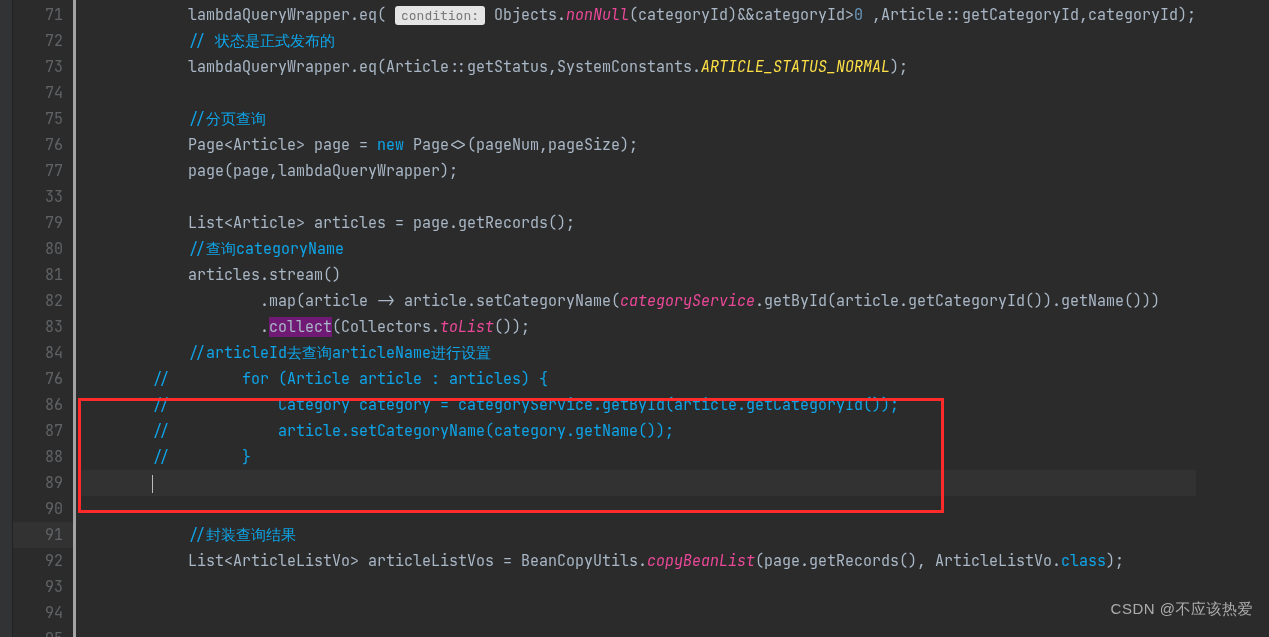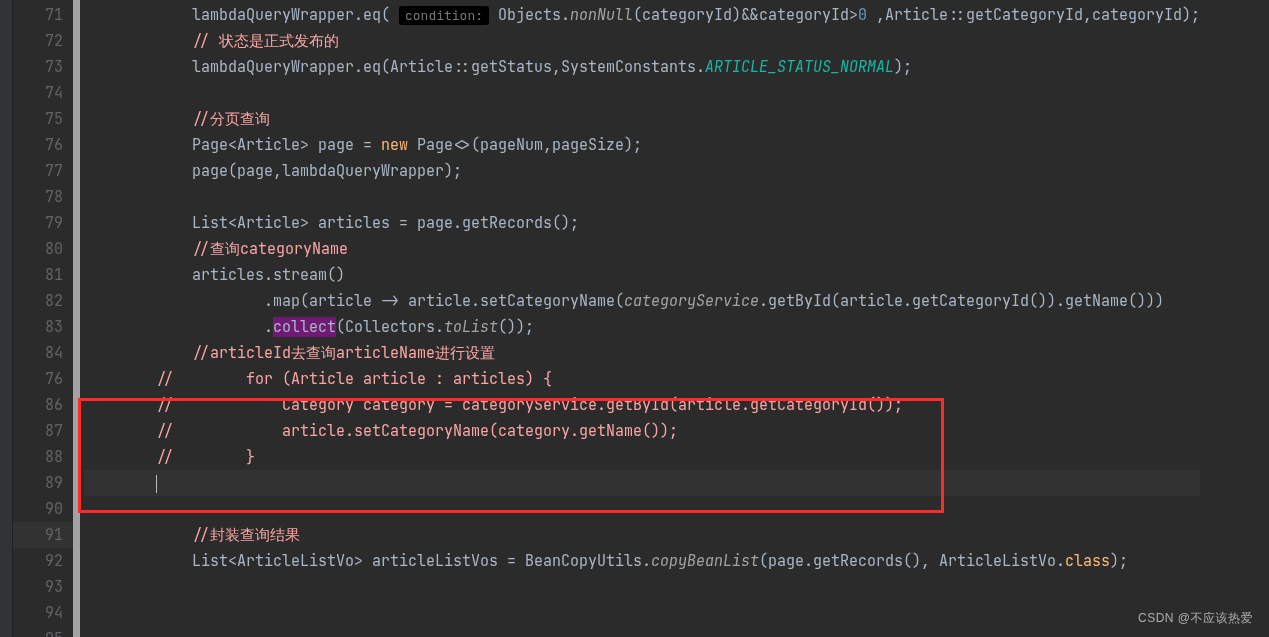--- a/index.html
+++ b/index.html
@@ -23,65 +23,65 @@
     background: #313335;
     border-right: 1px solid #222;
   }
   .gutter {
     width: 60px;
     background: #2b2b2b;
     color: #606366;
     text-align: right;
     padding-top: 2px;
     user-select: none;
-    border-right: 7px solid #a3a3a3;
+    border-right: 3px solid #a3a3a3;
   }
   .line {
     height: 26px;
     line-height: 26px;
     white-space: pre;
   }
   .gutter .line {
     padding-right: 10px;
   }
   .code {
     padding-left: 4px;
     padding-top: 2px;
     position: relative;
   }
   .current-line {
     background: #323232;
   }
-  .cmt { color: #fca5a5; }
-  .kw  { color: #fdba74; }
+  .cmt { color: #0ea5e9; }
+  .kw  { color: #0ea5e9; }
   .num { color: #6897bb; }
-  .ital { font-style: italic; color: #a3a3a3; }
-  .sconst { color: #14b8a6; font-style: italic; }
+  .ital { font-style: italic; color: #ec4899; }
+  .sconst { color: #fde047; font-style: italic; }
   .hintbox {
-    background: #000000;
+    background: #e5e5e5;
     color: #787878;
     padding: 1px 6px;
     border-radius: 3px;
     font-size: 13px;
     font-style: normal;
   }
   .hl { background-color: #701a75; }
   .red-box {
     position: absolute;
     border: 3px solid #ff2a2a;
     pointer-events: none;
   }
   .watermark {
     position: absolute;
     right: 16px;
-    bottom: 10px;
+    bottom: 18px;
     color: #d0d0d0;
     opacity: 0.78;
     font-family: sans-serif;
-    font-size: 12px;
+    font-size: 15px;
     letter-spacing: 0.5px;
   }
   .cursor {
     display:inline-block;
     width:1px;
     height:18px;
     background:#bbb;
     vertical-align:middle;
   }
 </style>
@@ -91,21 +91,21 @@
 <div class="editor">
   <div class="edge"></div>
   <div class="gutter" id="gutter">
       <div class="line">71</div>
       <div class="line">72</div>
       <div class="line">73</div>
       <div class="line">74</div>
       <div class="line">75</div>
       <div class="line">76</div>
       <div class="line">77</div>
-      <div class="line">78</div>
+      <div class="line">33</div>
       <div class="line">79</div>
       <div class="line">80</div>
       <div class="line">81</div>
       <div class="line">82</div>
       <div class="line">83</div>
       <div class="line">84</div>
       <div class="line">76</div>
       <div class="line">86</div>
       <div class="line">87</div>
       <div class="line">88</div>

